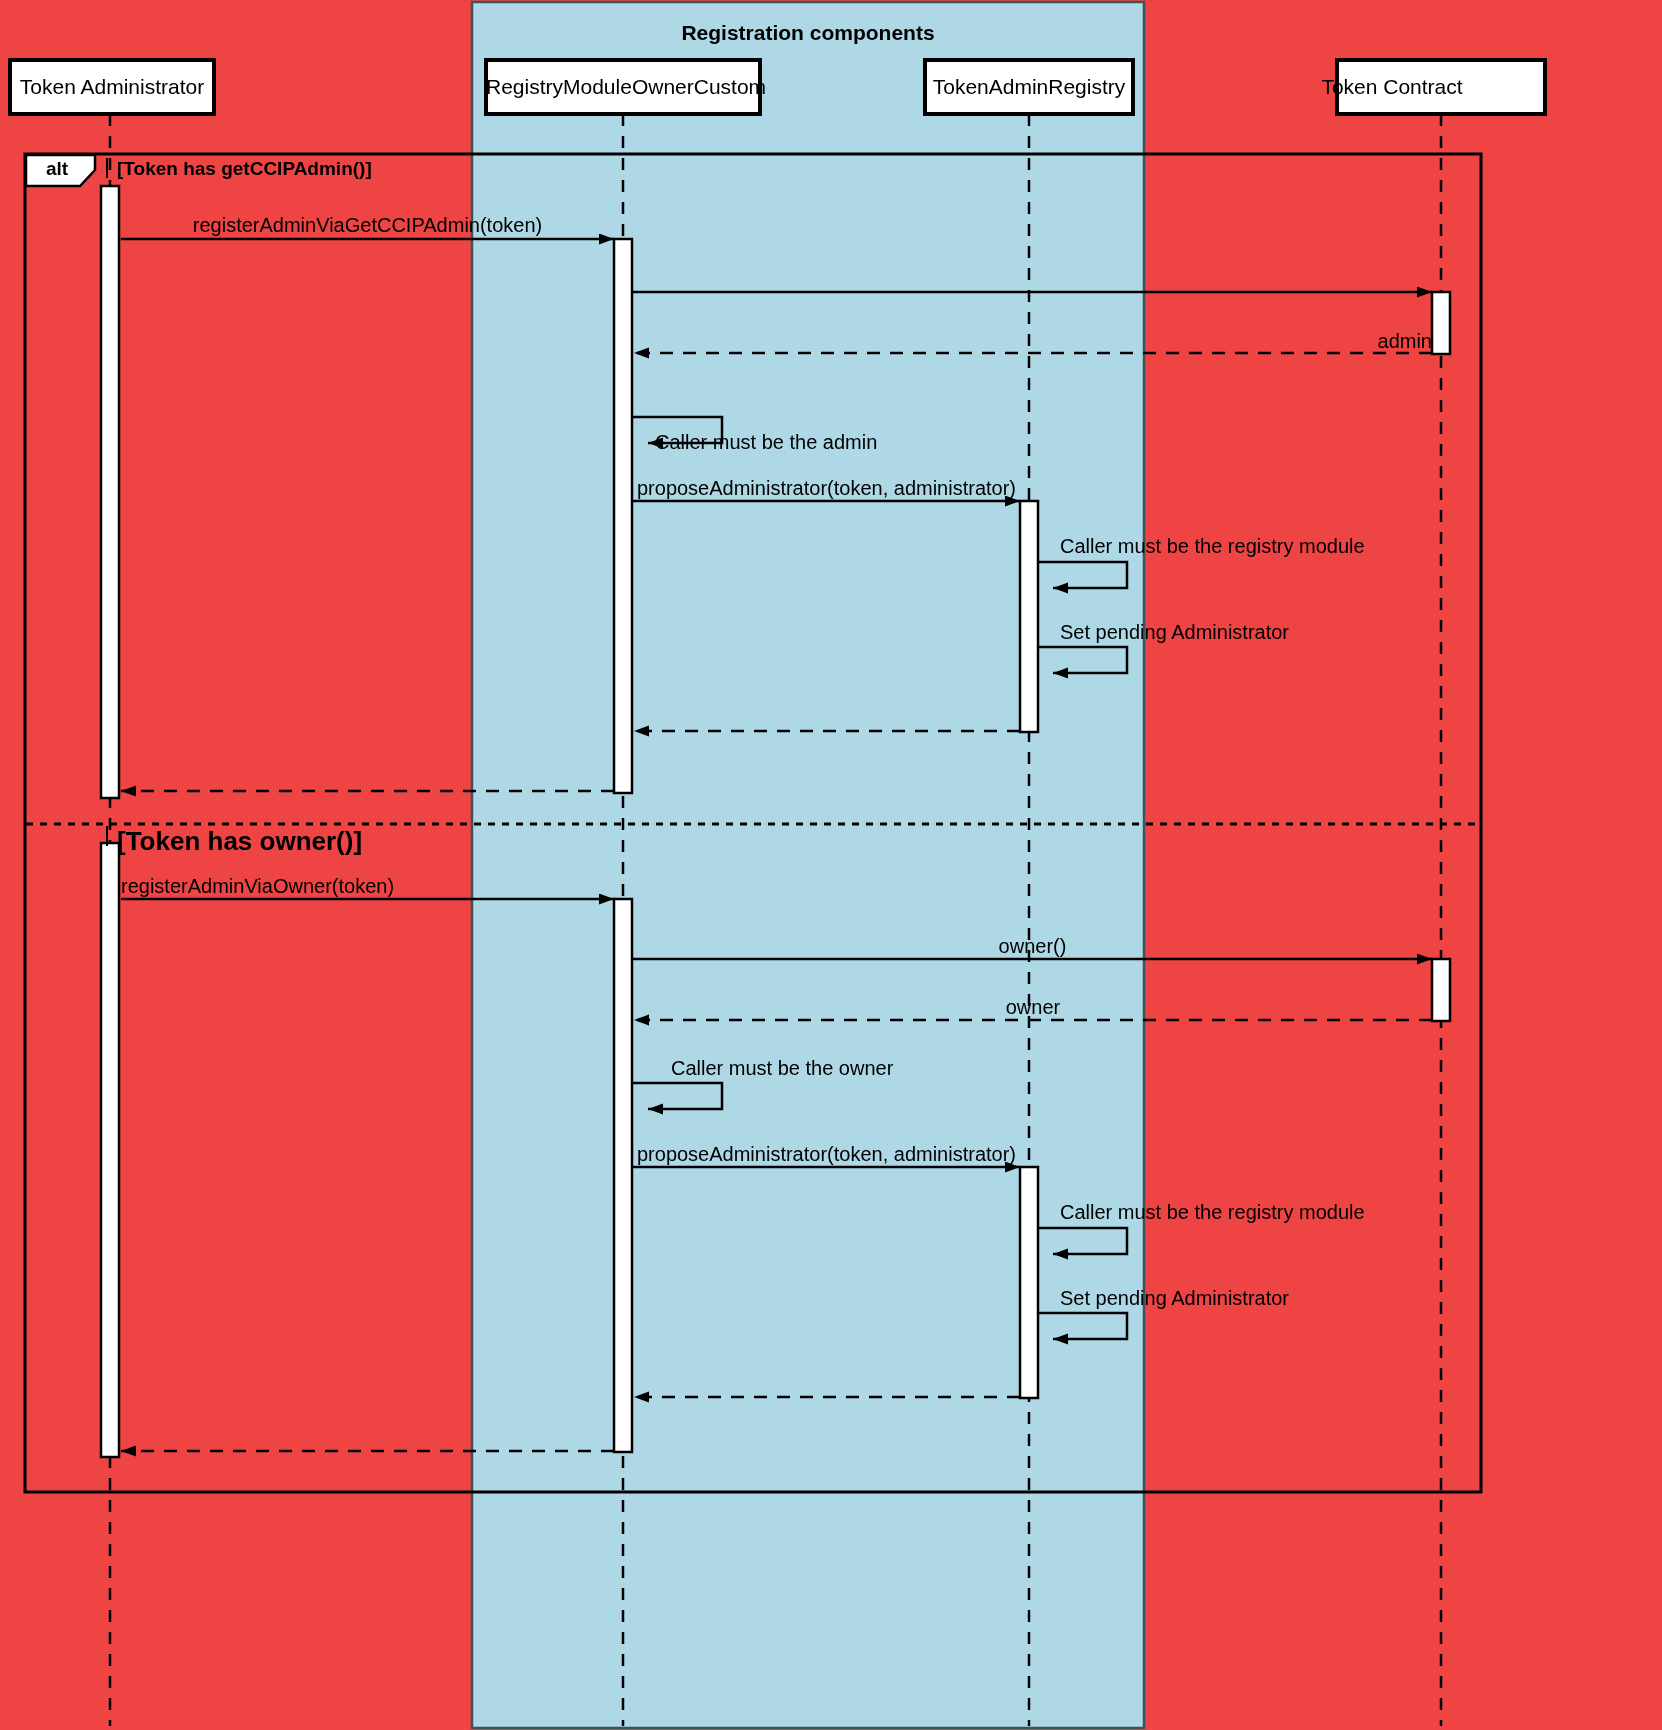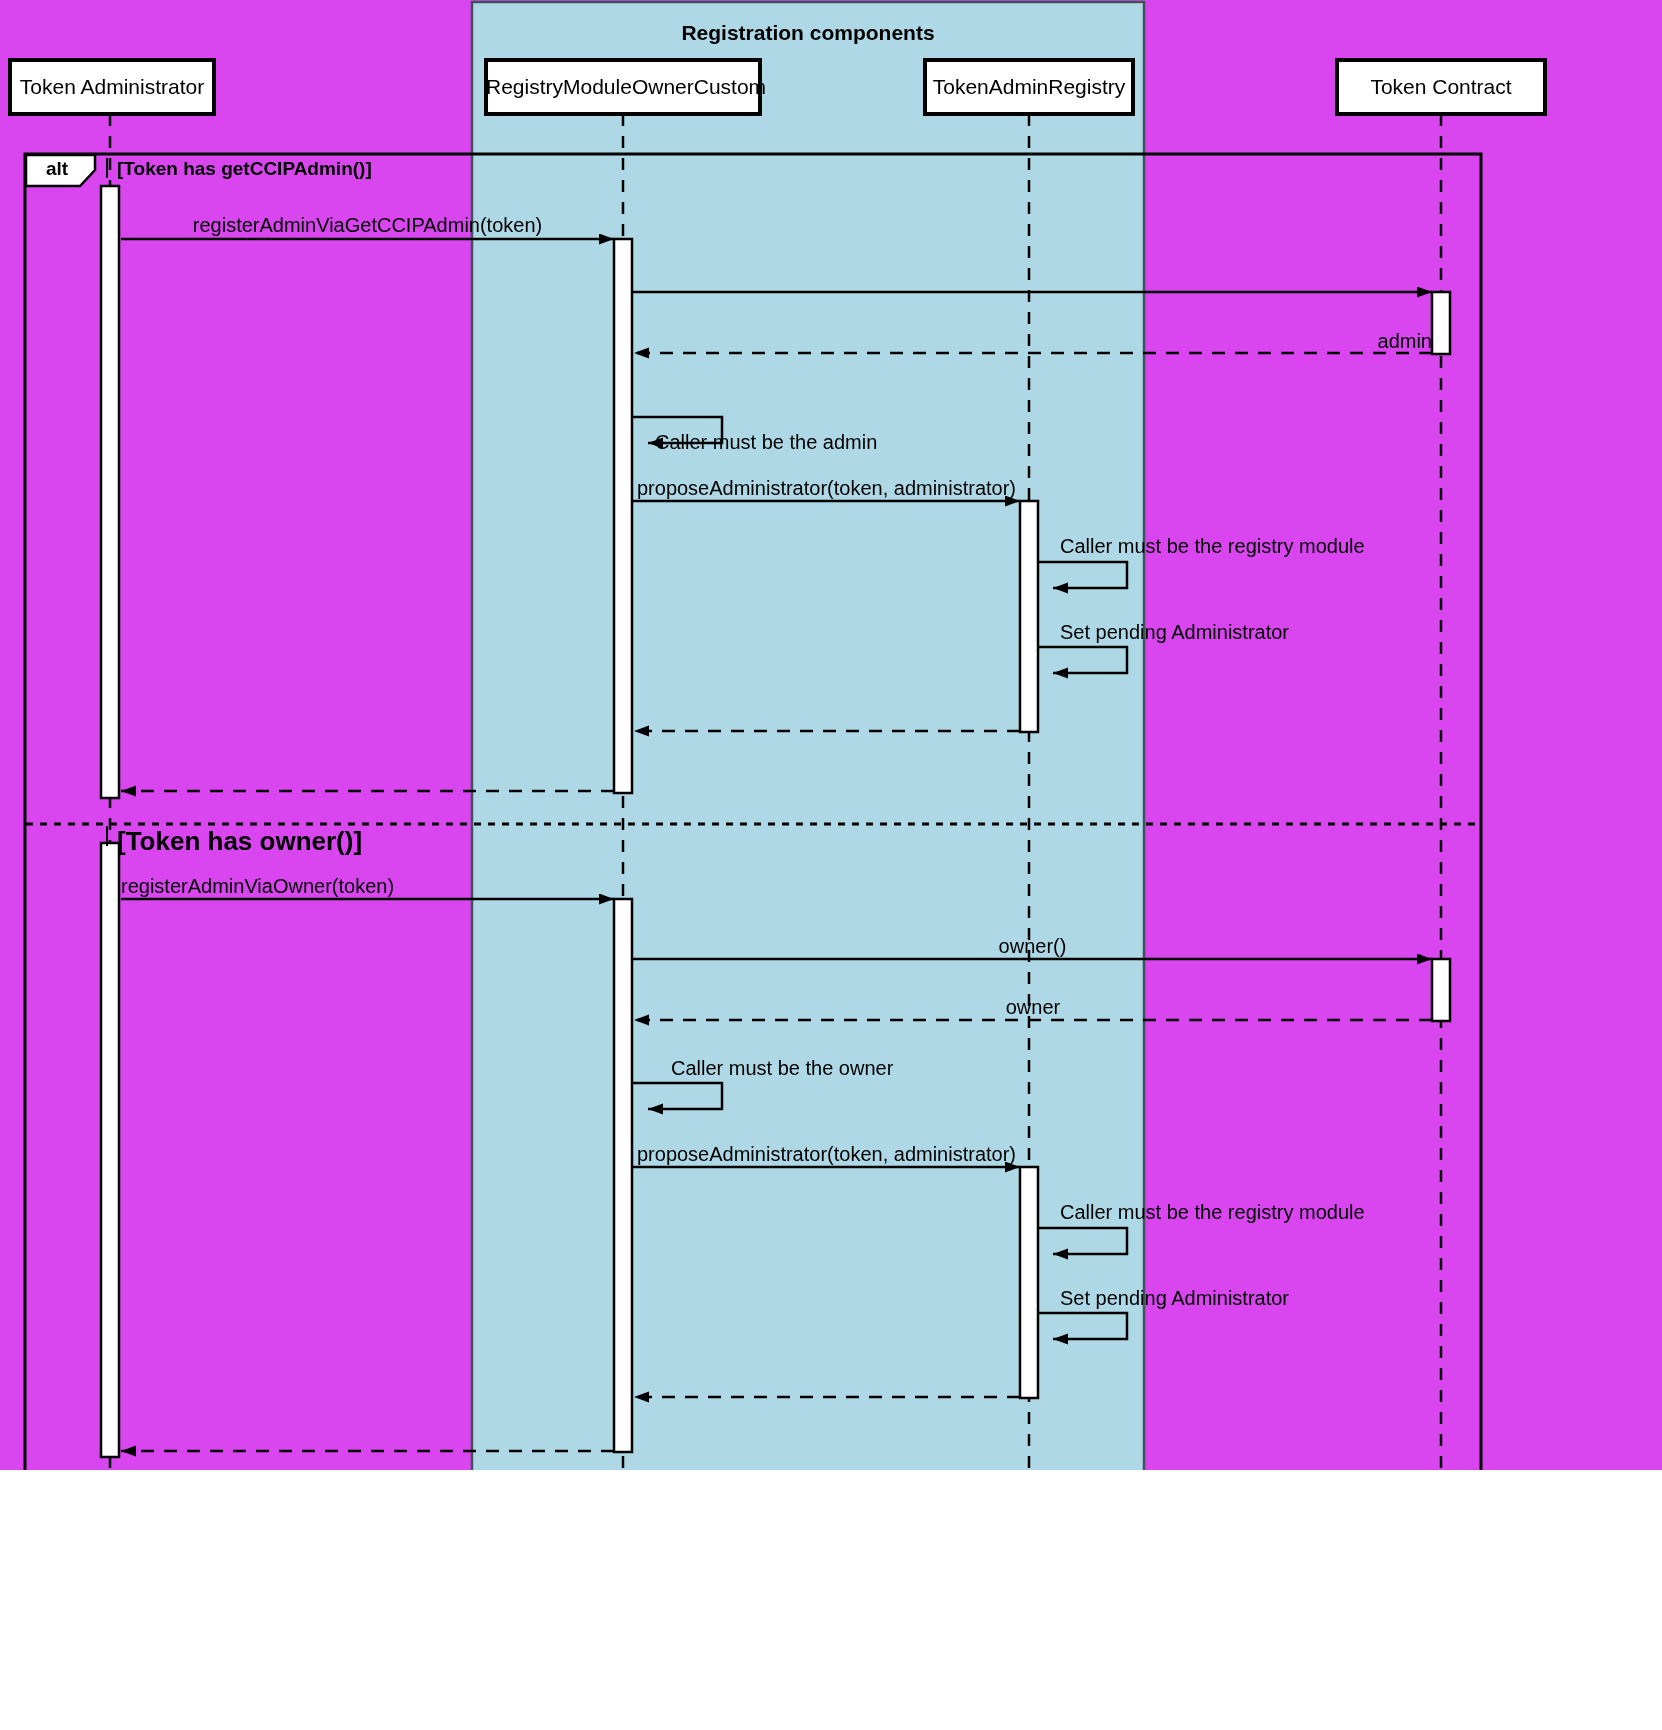--- a/index.html
+++ b/index.html
@@ -1,17 +1,17 @@
 <!DOCTYPE html>
 <html><head>
 <meta charset="utf-8">
 <style>
   html,body{margin:0;padding:0;background:#ffffff;}
   body{width:1662px;height:1730px;font-family:"Liberation Sans",sans-serif;}
-  #stage{position:relative;width:1662px;height:1470px;overflow:hidden;background:#d946ef;}
+  #stage{position:relative;width:1662px;height:1730px;overflow:hidden;background:#ef4444;}
   #stage svg{position:absolute;left:0;top:0;}
   .lbl{font-family:"Liberation Sans",sans-serif;}
 </style>
 </head>
 <body>
 
 <div id="stage">
 
   <svg width="1662" height="1730">
     <defs>
@@ -89,21 +89,21 @@
       <rect x="925" y="60" width="208" height="54"></rect>
       <rect x="1337" y="60" width="208" height="54"></rect>
     </g>
   </svg>
 
   <div class="lbl" style="position:absolute;left:472px;top:21px;width:672px;text-align:center;font-size:21px;font-weight:bold;color:#000;">Registration components</div>
 
   <div class="lbl" style="position:absolute;left:10px;top:75px;width:204px;text-align:center;font-size:21px;color:#000;">Token Administrator</div>
   <div class="lbl" style="position:absolute;left:486px;top:75px;width:274px;text-align:center;font-size:21px;color:#000;">RegistryModuleOwnerCustom</div>
   <div class="lbl" style="position:absolute;left:925px;top:75px;width:208px;text-align:center;font-size:21px;color:#000;">TokenAdminRegistry</div>
-  <div class="lbl" style="position:absolute;left:1337px;top:75px;width:208px;text-align:center;font-size:21px;color:#000;">Token Contract</div>
+  <div class="lbl" style="position:absolute;left:1288px;top:75px;width:208px;text-align:center;font-size:21px;color:#000;">Token Contract</div>
 
   <div class="lbl" style="position:absolute;left:26px;top:158px;width:62px;text-align:center;font-size:19px;font-weight:bold;color:#000;">alt</div>
   <div class="lbl" style="position:absolute;left:117px;top:158px;font-size:19px;font-weight:bold;color:#000;">[Token has getCCIPAdmin()]</div>
   <div class="lbl" style="position:absolute;left:117px;top:826px;font-size:26px;font-weight:bold;color:#000;">[Token has owner()]</div>
 
   <div style="position:absolute;left:106px;top:158px;width:0;height:20px;border-left:2px solid #000;"></div>
   <div style="position:absolute;left:106px;top:826px;width:0;height:20px;border-left:2px solid #000;"></div>
 
   <div class="lbl" style="position:absolute;left:121px;top:214px;width:493px;text-align:center;font-size:20px;color:#000;">registerAdminViaGetCCIPAdmin(token)</div>
   <div class="lbl" style="position:absolute;left:634px;top:330px;width:798px;text-align:right;font-size:20px;color:#000;">admin</div>

